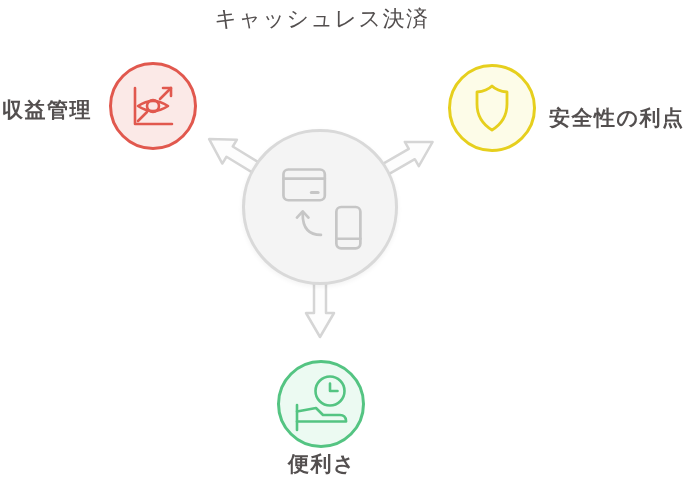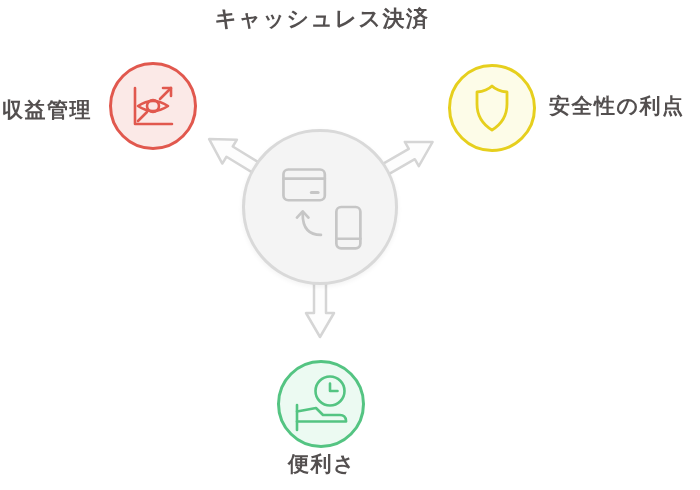--- a/index.html
+++ b/index.html
@@ -2,28 +2,28 @@
 <html><head>
 <meta charset="utf-8">
 <style>
   html,body{margin:0;padding:0;}
   body{
     width:700px;height:490px;position:relative;background:#ffffff;
     font-family:"Liberation Sans","DejaVu Sans",sans-serif;overflow:hidden;
   }
   .title{
     position:absolute;left:322px;top:4px;transform:translateX(-50%);
-    font-size:22px;font-weight:bold;letter-spacing:1.5px;color:#534f4f;white-space:nowrap;
+    font-size:22px;font-weight:normal;letter-spacing:1.5px;color:#534f4f;white-space:nowrap;
   }
   .node-label{
     position:absolute;font-size:21px;font-weight:bold;letter-spacing:1.5px;
     color:#534f4f;white-space:nowrap;
   }
   .label-revenue{left:2px;top:96px;}
-  .label-safety{left:549px;top:92px;}
+  .label-safety{left:549px;top:104px;}
   .label-convenience{left:322px;top:450px;transform:translateX(-50%);}
   .arrow{
     position:absolute;left:320px;top:189px;width:140px;height:36px;
     transform-origin:0 18px;z-index:1;
   }
   .arrow-revenue{transform:rotate(211.5deg);}
   .arrow-safety{transform:rotate(-30deg);}
   .arrow-convenience{transform:rotate(90deg);}
   .hub{
     position:absolute;left:242px;top:129px;width:156px;height:156px;

